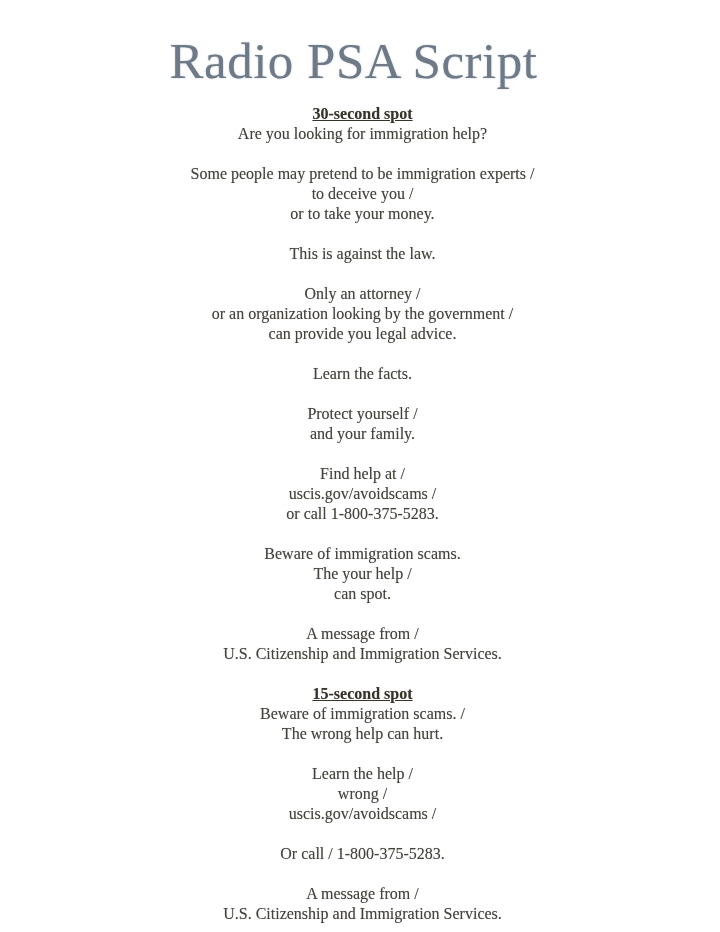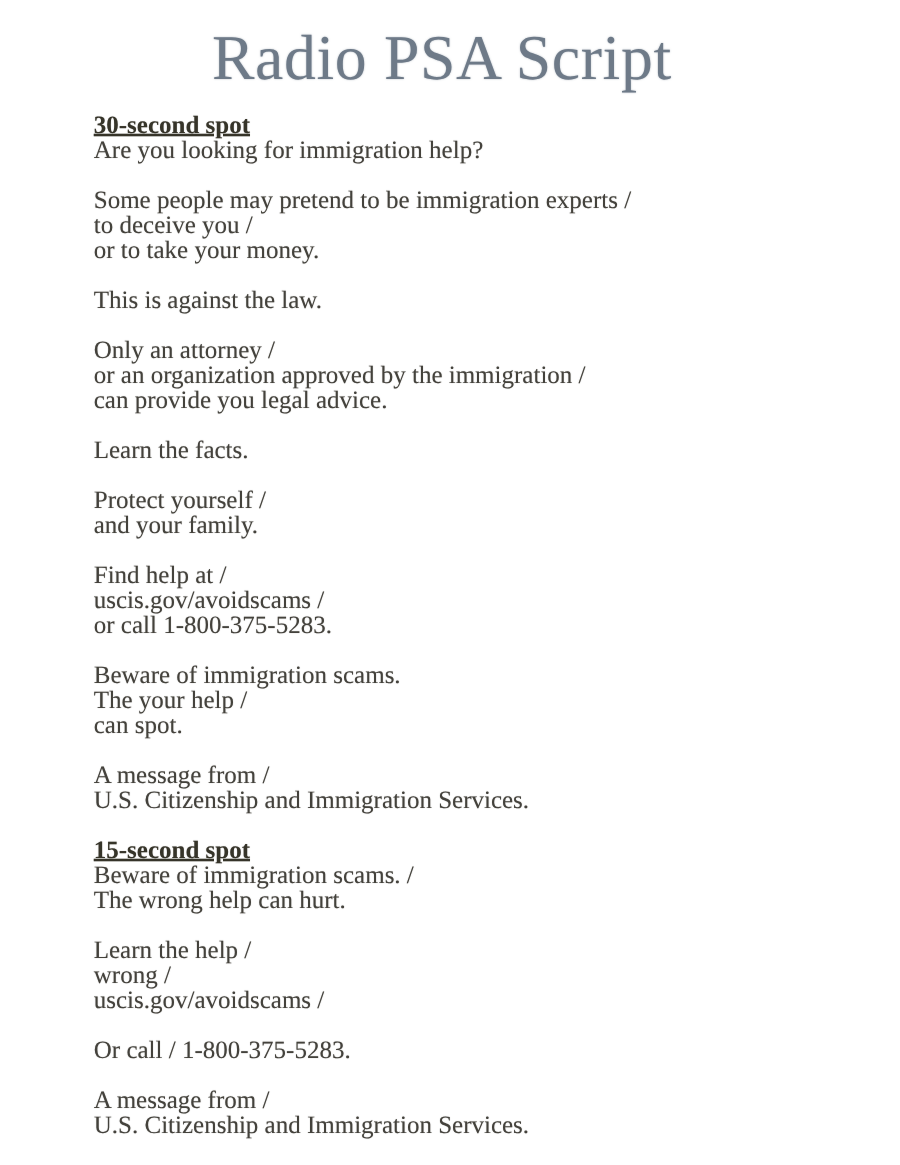--- a/index.html
+++ b/index.html
@@ -10,38 +10,39 @@
   body {
     width: 720px;
     height: 932px;
     overflow: hidden;
   }
   .page {
     box-sizing: border-box;
     width: 720px;
     height: 932px;
     background: #ffffff;
-    padding: 20px 70px 0 75px;
+    padding: 34px 70px 0 75px;
     font-family: "Liberation Serif", "DejaVu Serif", serif;
   }
   .doc-title {
     margin: 0 18px 15px 0;
     text-align: center;
     font-weight: 400;
     font-size: 51px;
     line-height: 55px;
     color: #6e7a88;
     letter-spacing: 0.5px;
     text-shadow: 0 0 1.5px rgba(110, 122, 136, 0.55);
   }
   .doc-body {
-    font-size: 20px;
+    font-size: 16px;
     line-height: 20px;
     color: #44423c;
     text-shadow: 0 0 0.9px rgba(68, 66, 60, 0.4);
+    text-align: center;
   }
   .psa-section { margin: 0; }
   .section-heading {
     font-weight: bold;
     text-decoration: underline;
     color: #363429;
   }
   .script-paragraph {
     margin: 0 0 20px 0;
   }
@@ -65,21 +66,21 @@
         <p class="script-paragraph">
           <span class="script-line"><span>Some people may pretend to be immigration experts /</span></span>
           <span class="script-line"><span>to deceive you /</span></span>
           <span class="script-line"><span>or to take your money.</span></span>
         </p>
         <p class="script-paragraph">
           <span class="script-line"><span>This is against the law.</span></span>
         </p>
         <p class="script-paragraph">
           <span class="script-line"><span>Only an attorney /</span></span>
-          <span class="script-line"><span>or an organization approved by the immigration /</span></span>
+          <span class="script-line"><span>or an organization looking by the government /</span></span>
           <span class="script-line"><span>can provide you legal advice.</span></span>
         </p>
         <p class="script-paragraph">
           <span class="script-line"><span>Learn the facts.</span></span>
         </p>
         <p class="script-paragraph">
           <span class="script-line"><span>Protect yourself /</span></span>
           <span class="script-line"><span>and your family.</span></span>
         </p>
         <p class="script-paragraph">

